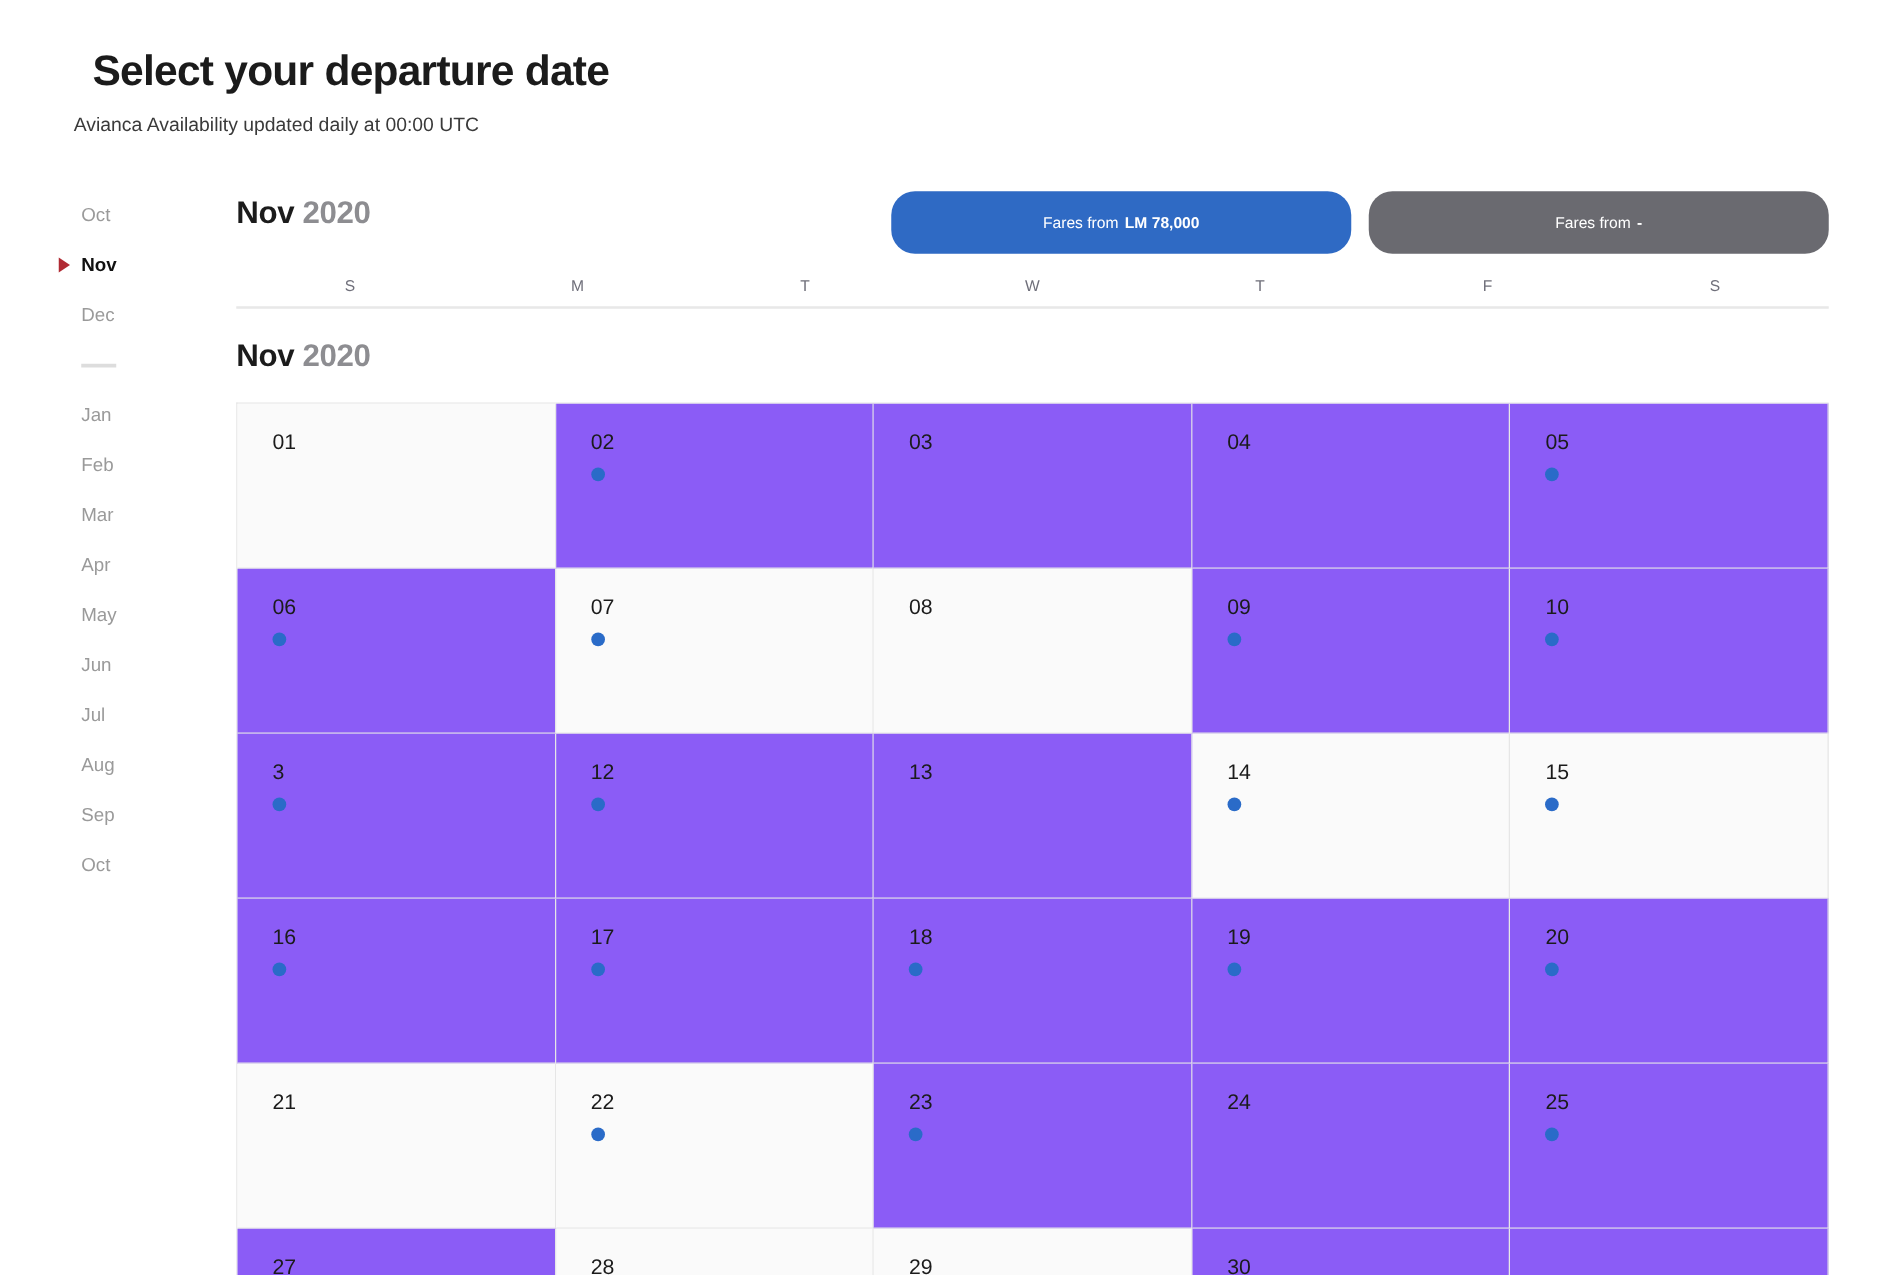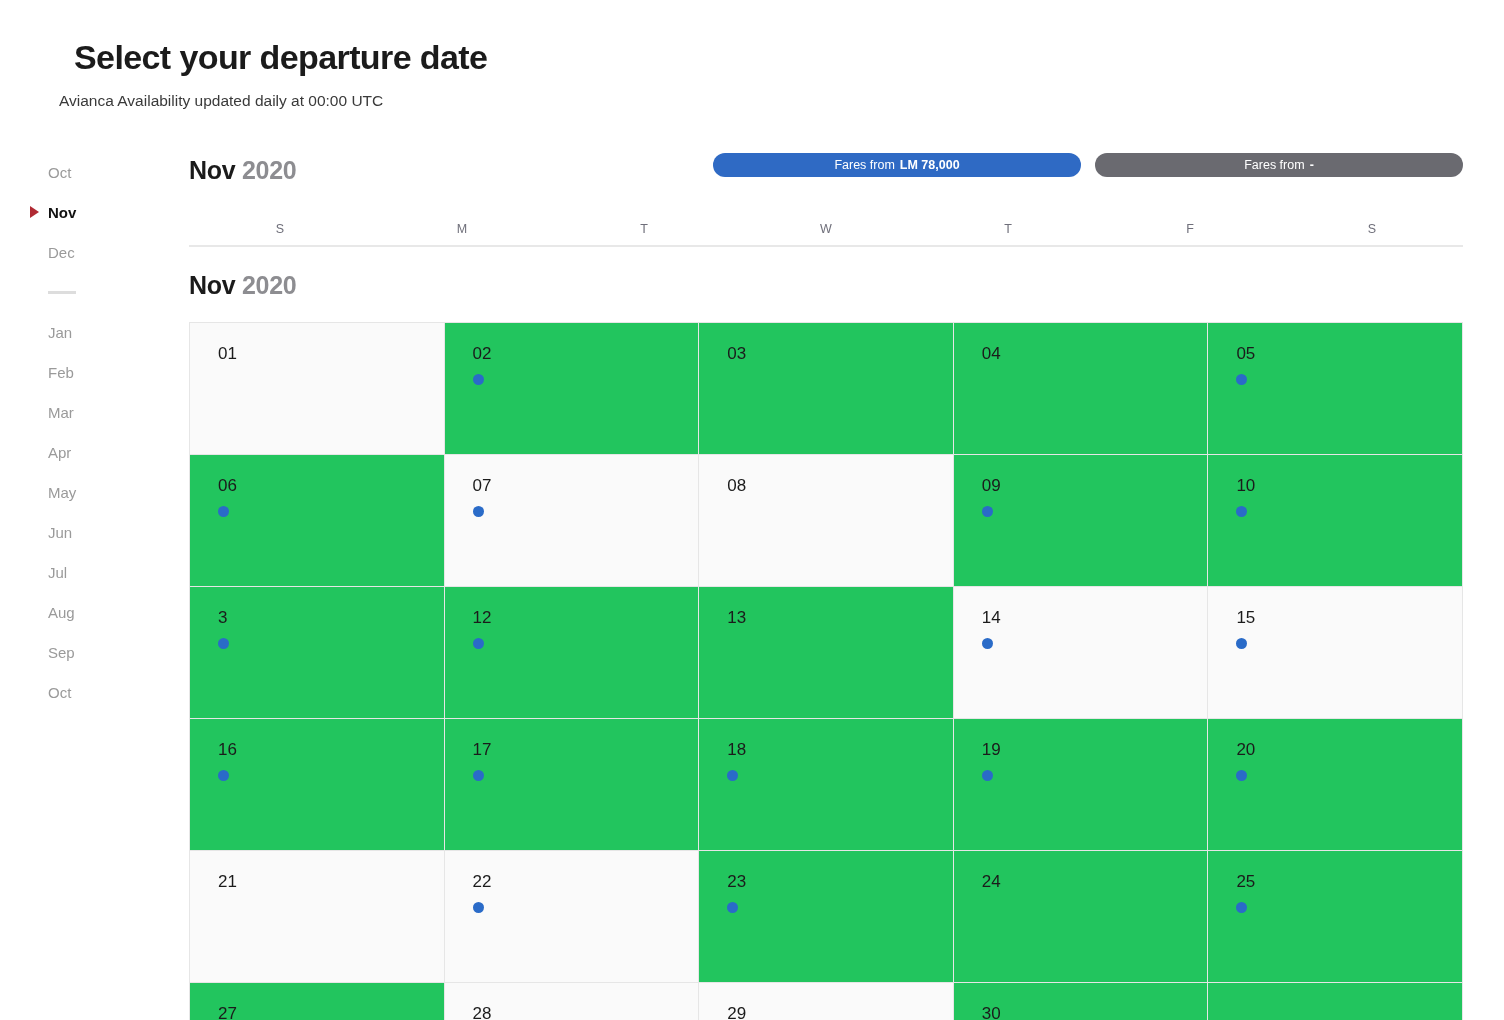--- a/index.html
+++ b/index.html
@@ -28,21 +28,21 @@
     left: 59px; top: 92px;
     font-size: 15.5px;
     font-weight: 400;
     color: #3a3a3a;
     margin: 0;
   }
 
   
   .sidebar {
     position: absolute;
-    left: 28px; top: 152px;
+    left: 45px; top: 152px;
     width: 135px;
   }
   .month-item {
     position: relative;
     height: 40px;
     display: flex;
     align-items: center;
     padding-left: 20px;
     font-size: 15px;
     color: #9a9a9a;
@@ -95,21 +95,21 @@
   .cal-month-label .yr { color: #8d8d91; }
 
   .fare-buttons {
     position: absolute;
     right: 0; top: 3px;
     display: flex;
     gap: 14px;
   }
   .fare-btn {
     width: 368px;
-    height: 24px;
+    height: 50px;
     border-radius: 19px;
     border: none;
     color: #ffffff;
     font-size: 12.5px;
     font-family: "Liberation Sans", sans-serif;
     display: flex;
     align-items: center;
     justify-content: center;
     gap: 5px;
     cursor: pointer;
@@ -149,21 +149,21 @@
     display: grid;
     grid-template-columns: repeat(5, 1fr);
     border-top: 1px solid #e6e6e6;
     border-left: 1px solid #e6e6e6;
   }
   .day-cell {
     height: 132px;
     border-right: 1px solid #e6e6e6;
     border-bottom: 1px solid #e6e6e6;
     padding: 22px 0 0 28px;
-    background: #22c55e;
+    background: #8b5cf6;
     cursor: pointer;
     position: relative;
   }
   .day-cell.weekend { background: #fafafa; }
   .day-cell.empty { cursor: default; }
   .day-num {
     font-size: 17px;
     color: #1b1b1b;
     line-height: 1;
     font-weight: 400;

